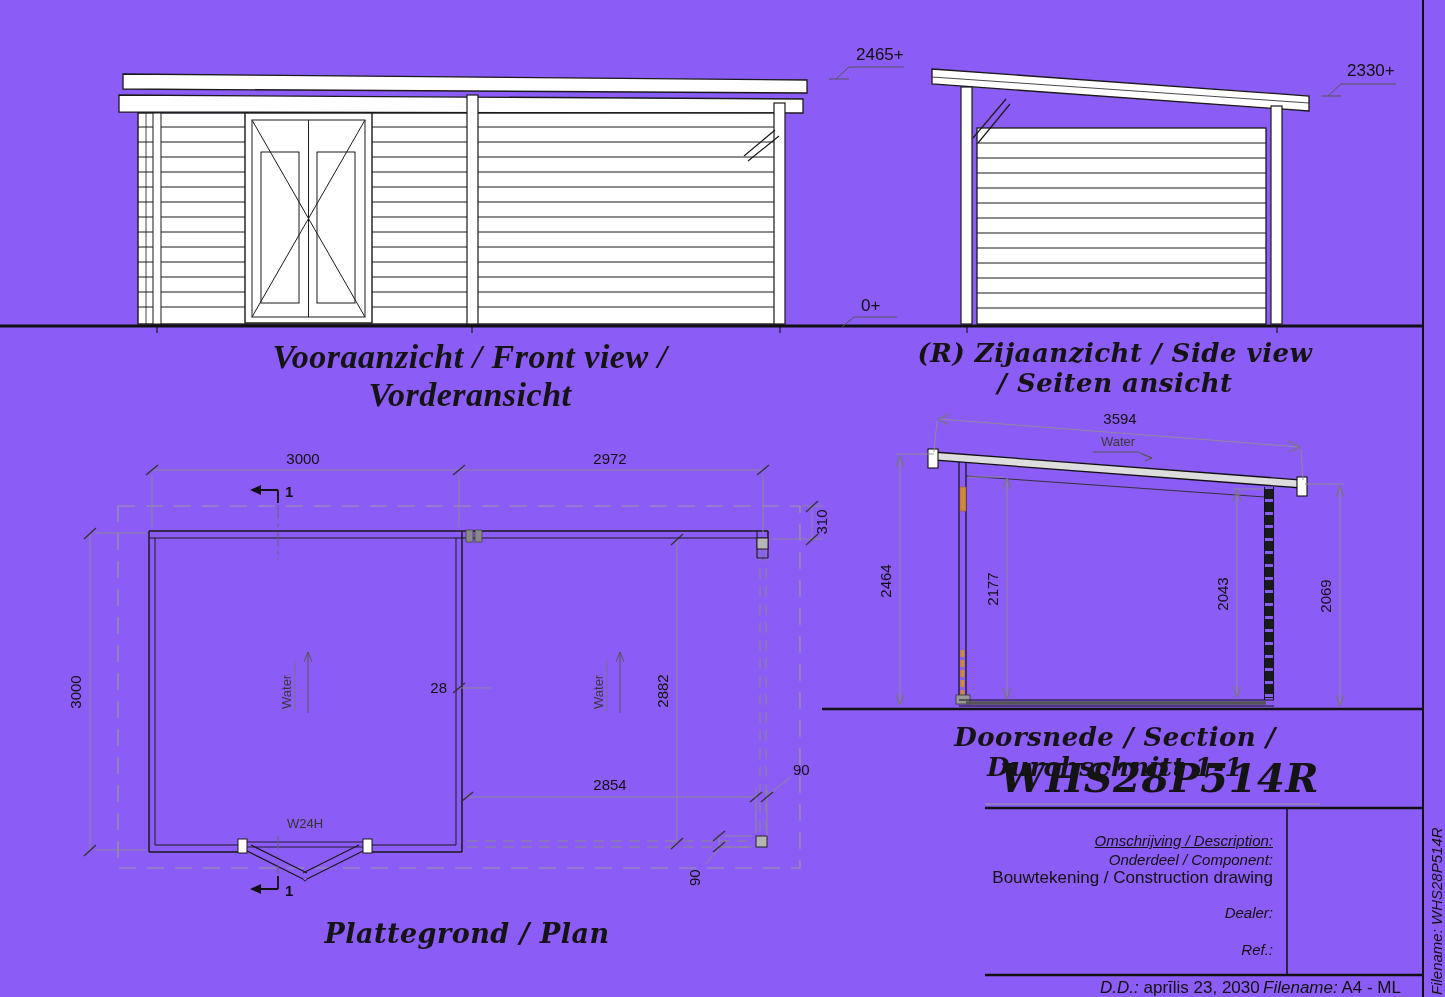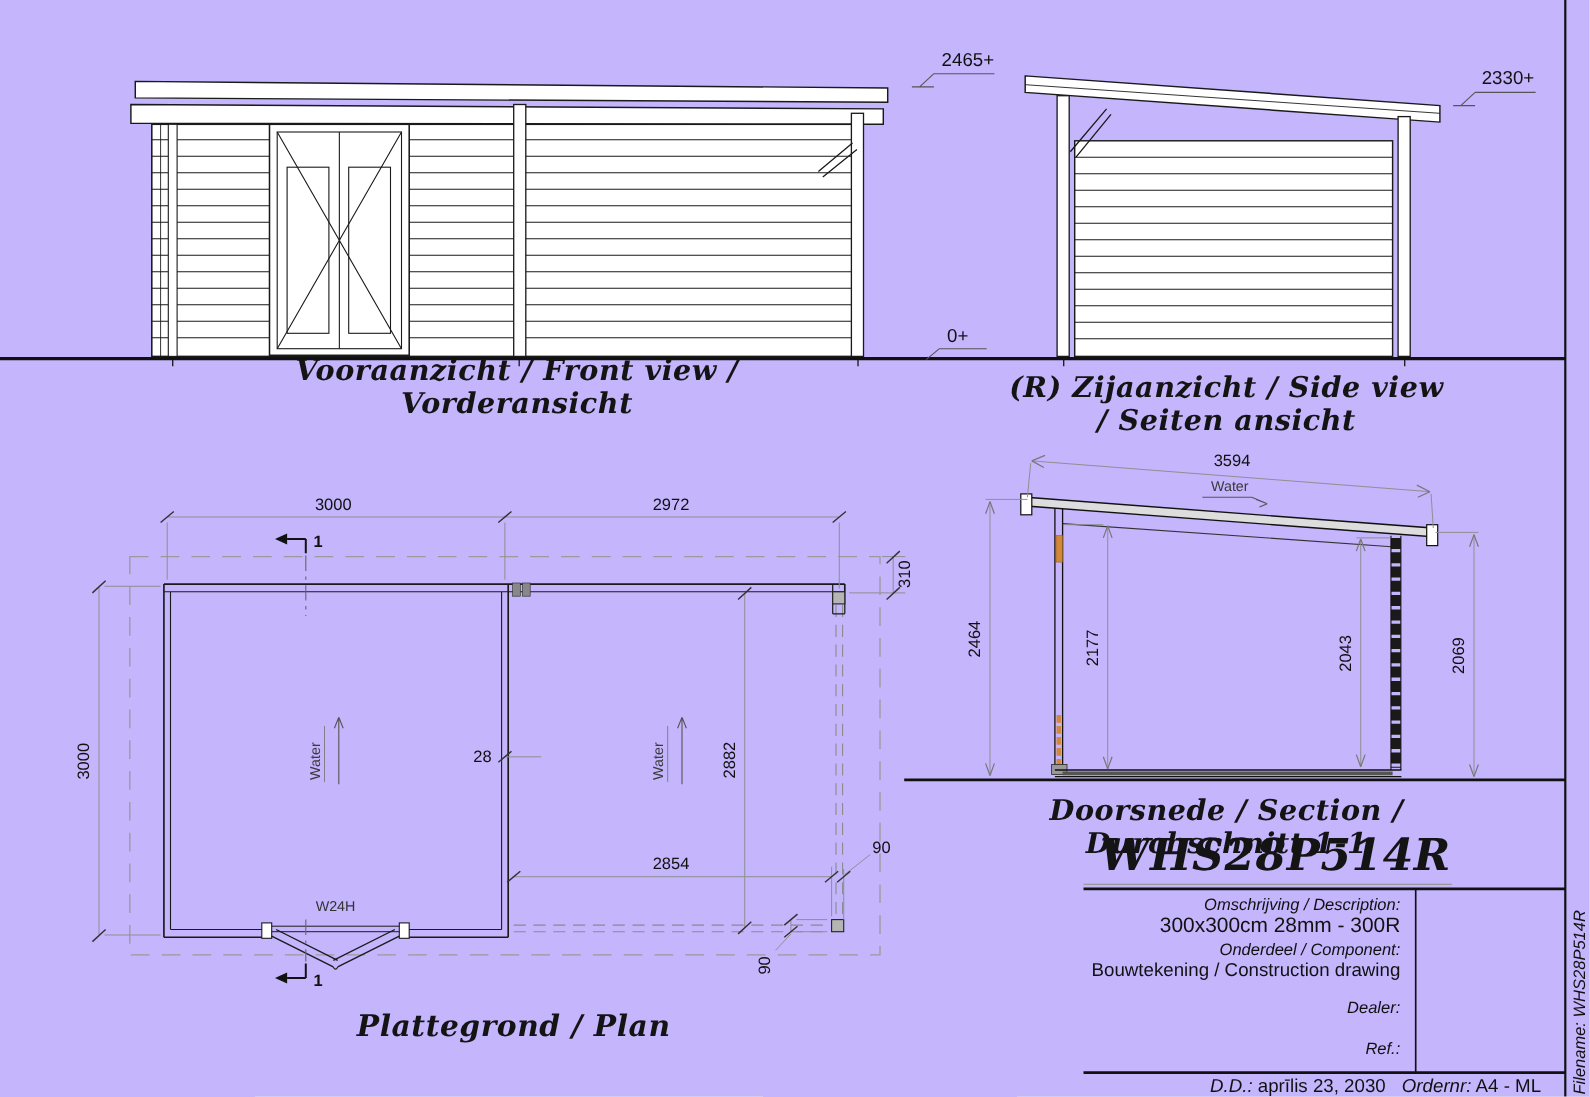--- a/index.html
+++ b/index.html
@@ -1,37 +1,37 @@
 <!DOCTYPE html>
 <html><head>
 <meta charset="utf-8">
 <style>
   html,body{margin:0;padding:0;background:#e8e8e8;}
-  .page{position:relative;width:1445px;height:997px;background:#c4b5fd;overflow:hidden;
+  .page{position:relative;width:1445px;height:997px;background:#8b5cf6;overflow:hidden;
         font-family:"Liberation Sans",sans-serif;color:#111;}
   svg{position:absolute;left:0;top:0;}
   svg text{font-family:"Liberation Sans",sans-serif;fill:#111;}
   .dt{font-size:15px;}
   .lvl{font-size:17px;}
   .smk{font-size:15px;font-weight:bold;}
   .wtr{font-size:13px;fill:#3a3a3a;}
   .door-lab{font-size:13px;fill:#333;}
   .script{position:absolute;font-family:"DejaVu Serif",serif;font-style:italic;
           font-weight:700;color:#141414;text-align:center;letter-spacing:.5px;}
-  .t-front{left:185px;top:322px;width:570px;font-size:26px;}
+  .t-front{left:185px;top:338px;width:570px;font-size:34px;font-family:Liberation Serif, serif;}
   .t-side{left:915px;top:338px;width:400px;font-size:26px;}
   .t-plan{left:297px;top:918px;width:340px;font-size:27px;}
   .t-section{left:925px;top:722px;width:380px;font-size:26px;}
   .t-model{left:1000px;top:754px;width:300px;font-size:40px;text-align:right;}
   .tb-left{position:absolute;left:985px;top:810px;width:288px;padding-right:8px;text-align:right;}
   .tb-right{position:absolute;left:1289px;top:810px;width:130px;text-align:center;}
   .tb-lab{font-style:italic;font-size:15px;line-height:17px;}
   .tb-val{font-size:19px;line-height:22px;white-space:nowrap;}
   .tb-val-sm{font-size:17px;line-height:20px;white-space:nowrap;}
-  .mt6{margin-top:4px;}.mt2{margin-top:2px;}.mt4{margin-top:16px;}
+  .mt6{margin-top:22px;text-decoration:underline;}.mt2{margin-top:2px;}.mt4{margin-top:16px;}
   .mt20{margin-top:20px;font-style:italic;}.mt22{margin-top:22px;}.mt14{margin-top:14px;}
   .tb-bt{font-size:38px;line-height:40px;font-weight:500;}
   .footer{position:absolute;left:985px;top:978px;width:438px;display:flex;
           justify-content:space-between;padding:0 22px 0 115px;box-sizing:border-box;font-size:17px;}
   .lab-it{font-style:italic;}
   .filename{position:absolute;left:1428px;top:995px;width:208px;transform:rotate(-90deg);
             transform-origin:0 0;font-style:italic;font-size:15px;white-space:nowrap;}
 </style>
 </head>
 <body>
@@ -244,33 +244,32 @@
 </svg>
 
 <div class="script t-front">Vooraanzicht / Front view / Vorderansicht</div>
 <div class="script t-side">(R) Zijaanzicht / Side view / Seiten ansicht</div>
 <div class="script t-plan">Plattegrond / Plan</div>
 <div class="script t-section">Doorsnede / Section / Durchschnitt 1-1</div>
 <div class="script t-model">WHS28P514R</div>
 
 <div class="tb-left">
   <div class="tb-lab mt6">Omschrijving / Description:</div>
-  <div class="tb-val">300x300cm 28mm - 300R</div>
   <div class="tb-lab mt2">Onderdeel / Component:</div>
   <div class="tb-val-sm">Bouwtekening / Construction drawing</div>
   <div class="tb-lab mt4">Dealer:</div>
   <div class="tb-lab mt20">Ref.:</div>
 </div>
 
 <div class="footer">
   <span>
     <span class="lab-it">D.D.:</span>
     <span>aprīlis 23, 2030</span>
   </span>
   <span>
-    <span class="lab-it">Ordernr:</span>
+    <span class="lab-it">Filename:</span>
     <span>A4 - ML</span>
   </span>
 </div>
 
 <div class="filename">Filename: WHS28P514R</div>
 
 </div>
 
 </body></html>

